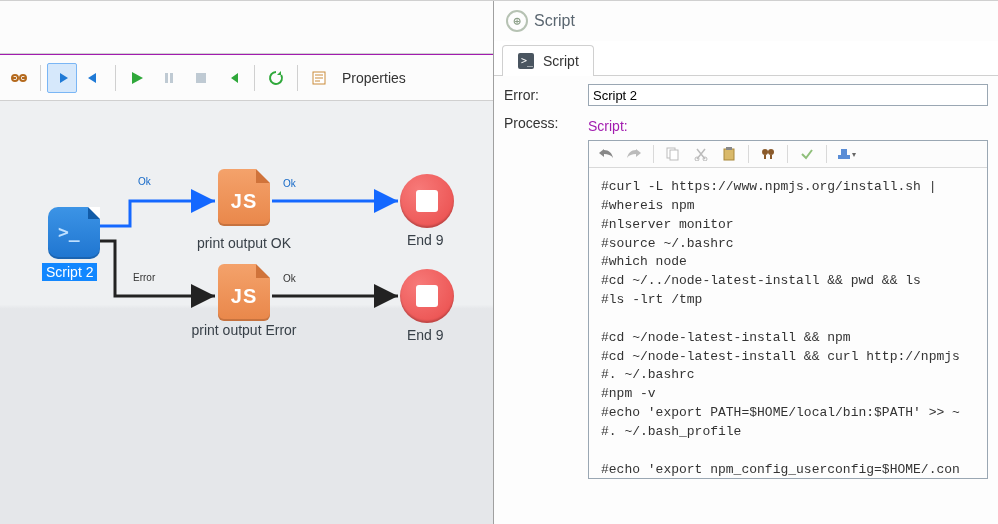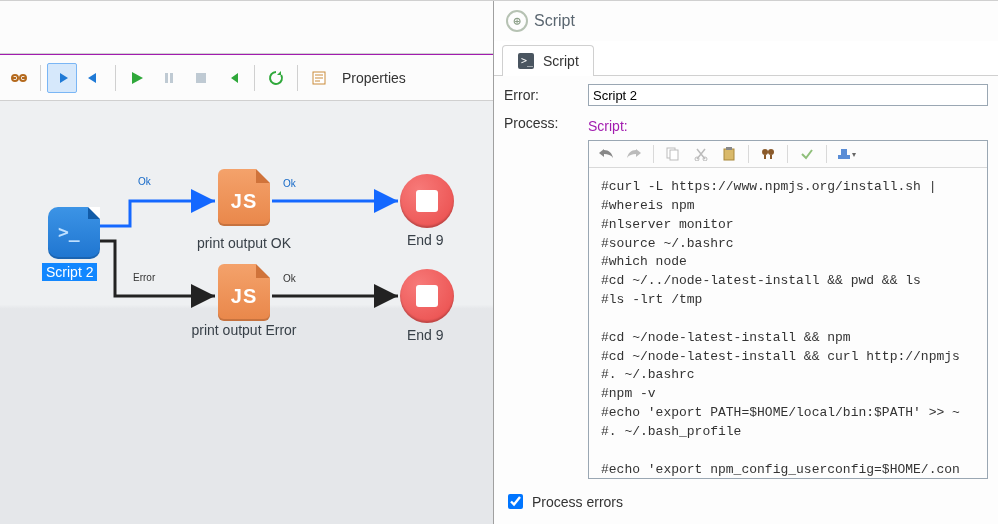--- a/index.html
+++ b/index.html
@@ -241,18 +241,14 @@
 #cd ~/node-latest-install &amp;&amp; curl http://npmjs
 #. ~/.bashrc
 #npm -v
 #echo 'export PATH=$HOME/local/bin:$PATH' &gt;&gt; ~
 #. ~/.bash_profile
 
 #echo 'export npm_config_userconfig=$HOME/.con
 #. ~/.bashrc</div>
     </div>
   </div>
-  <div class="chk">
-    <input type="checkbox" checked="" style="">
-    <span>Process errors</span>
-  </div>
 </div>
 </div>
 
 </body></html>

